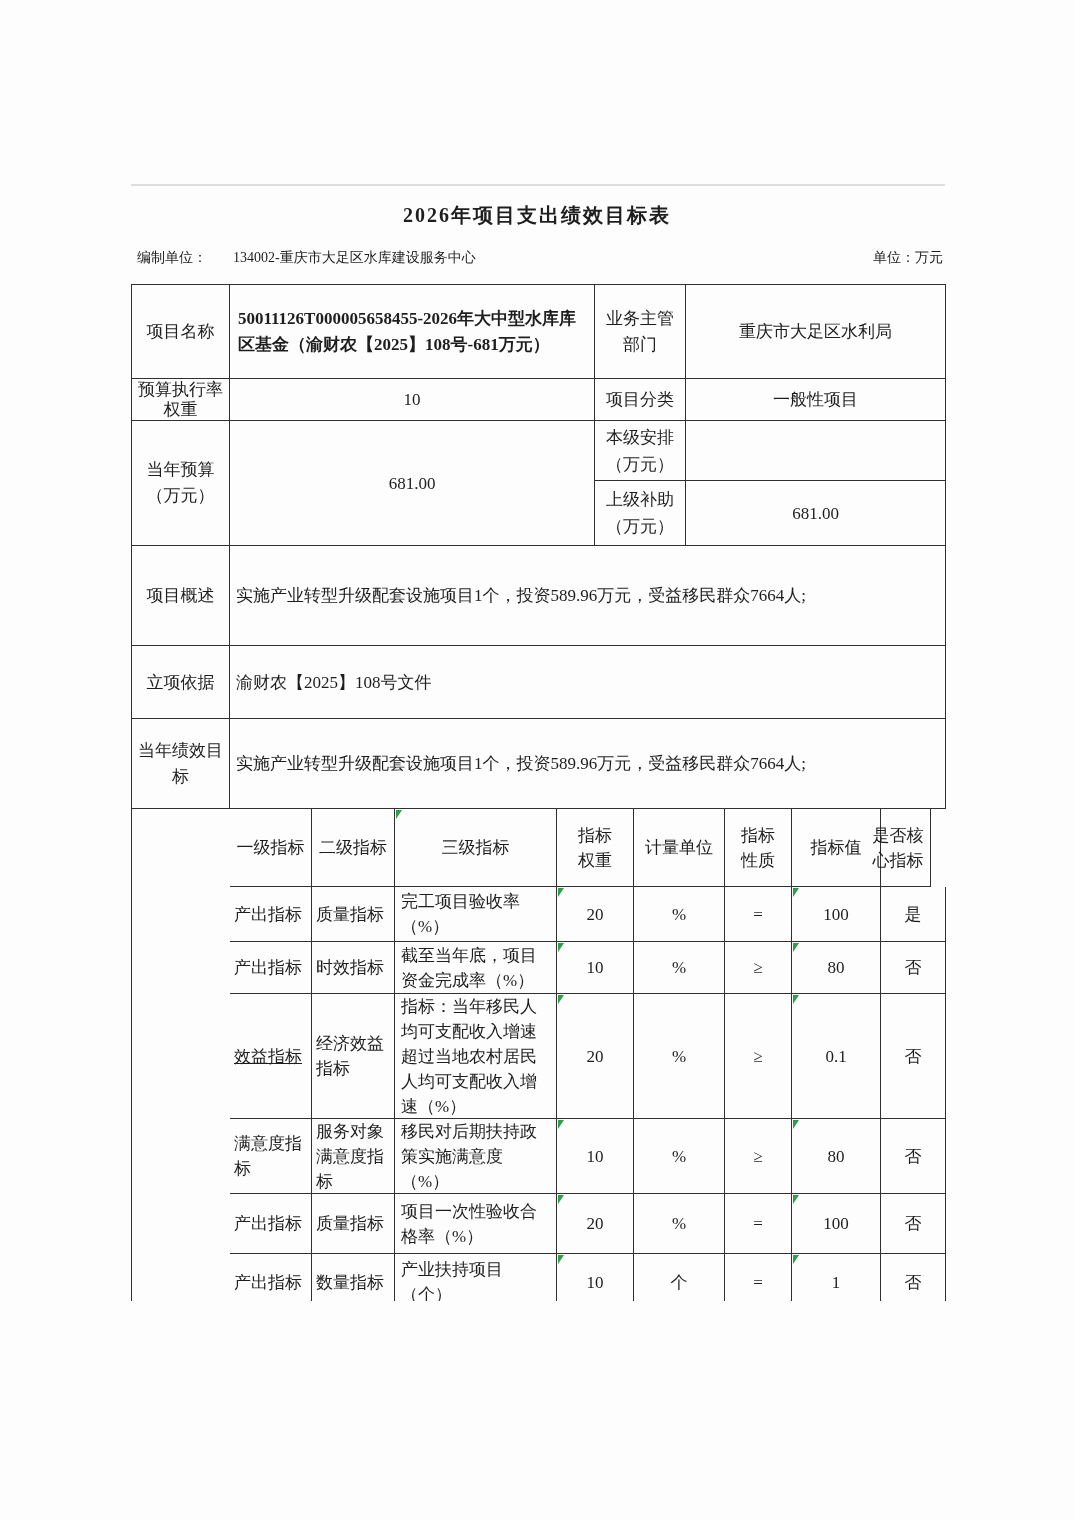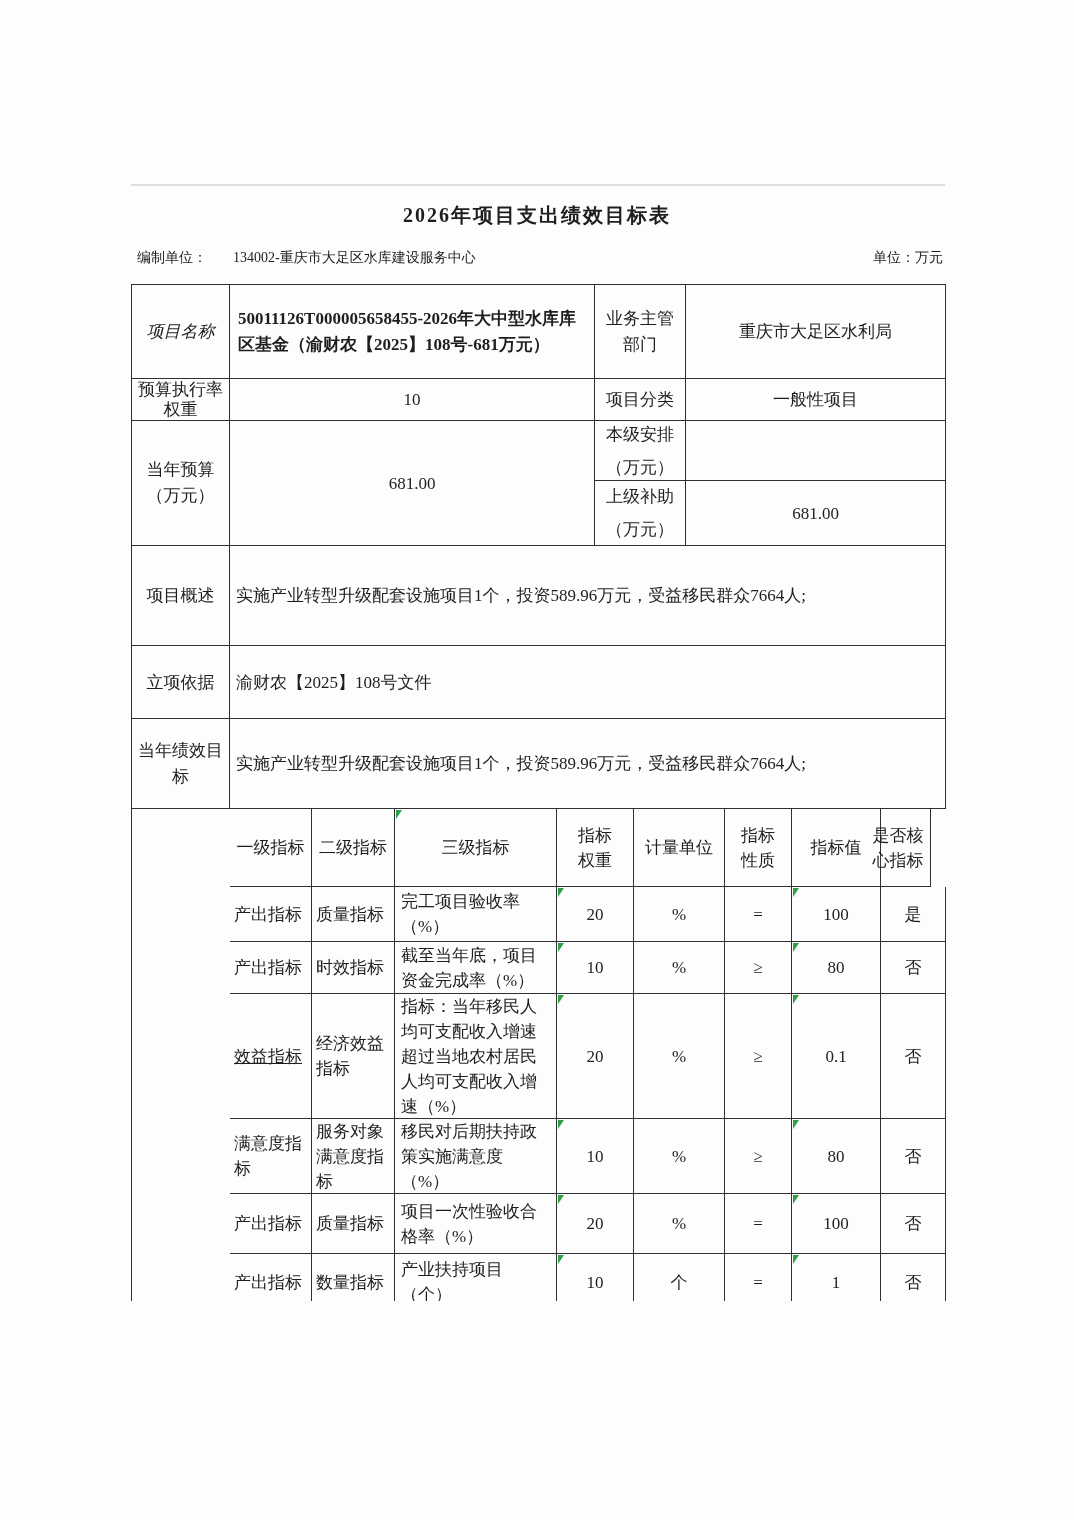--- a/index.html
+++ b/index.html
@@ -11,41 +11,41 @@
   .meta{position:absolute;left:131px;top:249px;width:814px;height:24px;font-size:14px;}
   .meta .lbl{position:absolute;left:6px;top:0;}
   .meta .val{position:absolute;left:102px;top:0;}
   .meta .unit{position:absolute;right:2px;top:0;}
   .tbl{position:absolute;left:131px;top:284px;width:814px;height:1016px;
        border-top:1px solid #303030;border-left:1px solid #303030;overflow:hidden;}
   .c{position:absolute;box-sizing:border-box;border-right:1px solid #303030;border-bottom:1px solid #303030;
      display:flex;align-items:center;justify-content:center;text-align:center;
      padding:1px 6px;font-size:17px;line-height:25px;white-space:pre-line;overflow:hidden;}
   .l{justify-content:flex-start;text-align:left;}
-  .lh20{line-height:20px;} .lh24{line-height:33px;} .lh26{line-height:26px;}
+  .lh20{line-height:20px;} .lh24{line-height:27px;} .lh26{line-height:26px;}
   .mk{position:absolute;width:0;height:0;border-left:6px solid #2f9e49;border-bottom:9px solid transparent;}
 </style>
 </head>
 <body>
 
 <div class="page">
 
   <div class="strip"></div>
 
   <div class="title">2026年项目支出绩效目标表</div>
 
   <div class="meta">
     <span class="lbl">编制单位：</span>
     <span class="val">134002-重庆市大足区水库建设服务中心</span>
     <span class="unit">单位：万元</span>
   </div>
 
   <div class="tbl">
 
-    <div class="c" style="left:0;top:0;width:98px;height:94px;font-style:italic;">项目名称</div>
+    <div class="c" style="left:0;top:0;width:98px;height:94px;">项目名称</div>
     <div class="c l lh26" style="left:98px;top:0;width:365px;height:94px;padding:2px 8px;font-weight:bold;">50011126T000005658455-2026年大中型水库库区基金（渝财农【2025】108号-681万元）</div>
     <div class="c lh26" style="left:463px;top:0;width:91px;height:94px;">业务主管
 部门</div>
     <div class="c" style="left:554px;top:0;width:260px;height:94px;">重庆市大足区水利局</div>
 
     <div class="c lh20" style="left:0;top:94px;width:98px;height:42px;">预算执行率
 权重</div>
     <div class="c" style="left:98px;top:94px;width:365px;height:42px;">10</div>
     <div class="c" style="left:463px;top:94px;width:91px;height:42px;">项目分类</div>
     <div class="c" style="left:554px;top:94px;width:260px;height:42px;">一般性项目</div>

